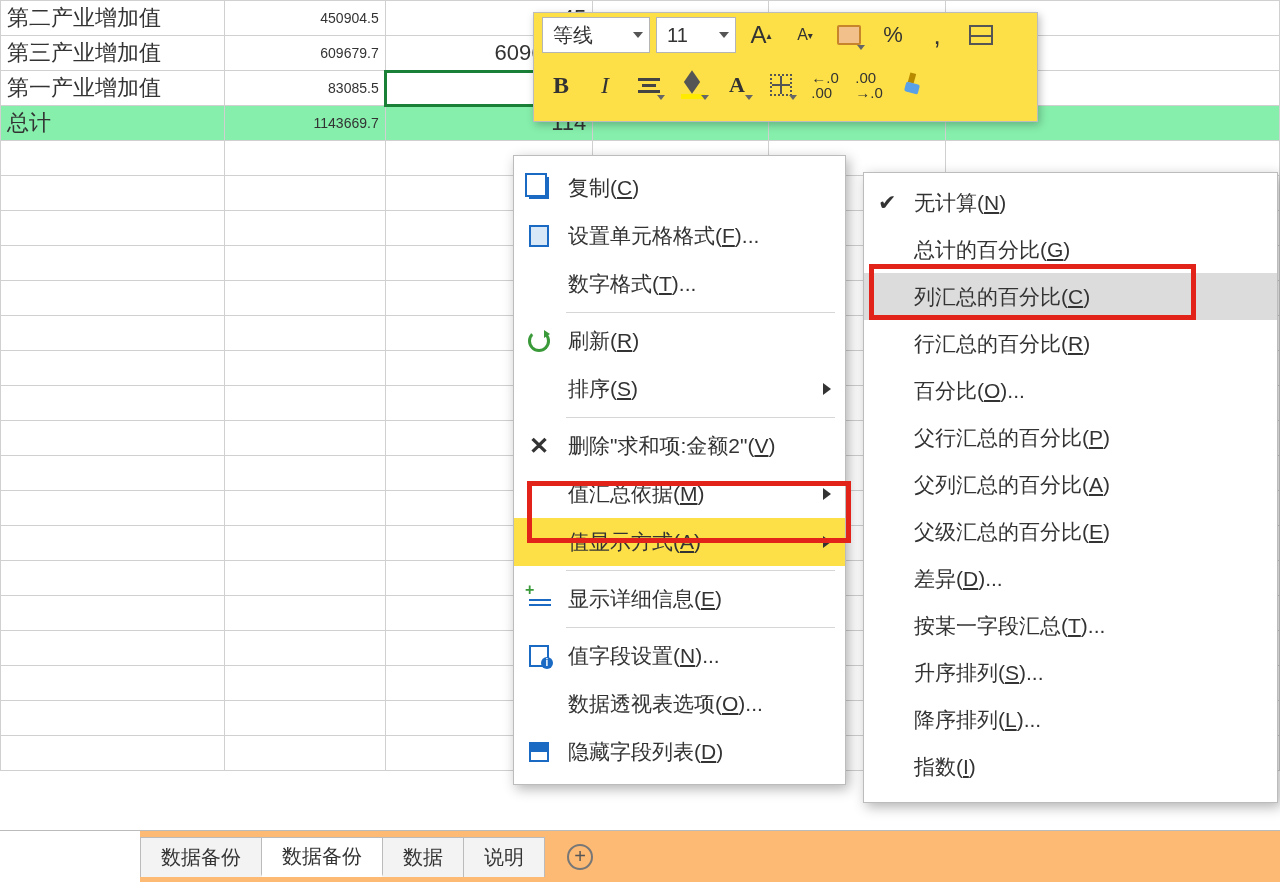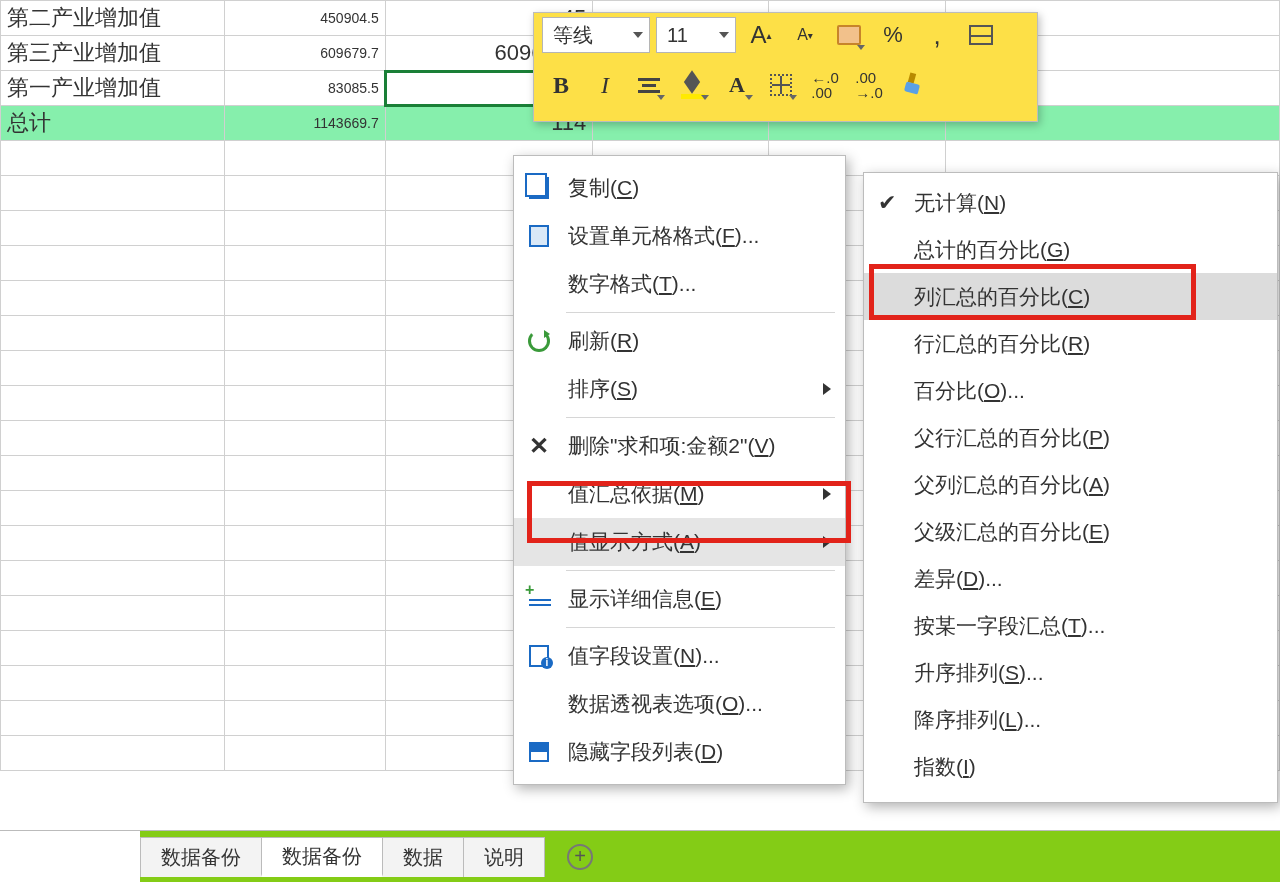--- a/index.html
+++ b/index.html
@@ -136,21 +136,21 @@
   }
   .ctx-item {
     display:flex; align-items:center;
     height:48px;
     padding:0 14px 0 10px;
     font-size:21px;
     gap:14px;
     position:relative;
   }
   .ctx-item .icon-slot{ width:30px; display:flex; align-items:center; justify-content:center;}
-  .ctx-item.hover{ background:#e5e5e5; }
+  .ctx-item.hover{ background:#fde047; }
   .ctx-item.sub::after{
     content:""; position:absolute; right:14px; top:50%;
     transform:translateY(-50%);
     border-top:6px solid transparent;
     border-bottom:6px solid transparent;
     border-left:8px solid #333;
   }
   .ctx-sep{ height:1px; background:#d6d6d6; margin:4px 10px 4px 52px;}
   .u{ text-decoration:underline; }
 
@@ -203,21 +203,21 @@
     width:327px; height:56px;
     border:5px solid #e2231a;
     z-index:36; pointer-events:none;
   }
 
   
   .sheet-tabs{
     position:absolute; left:0; bottom:0;
     width:1280px; height:52px;
     border-top:1px solid #bbb;
-    background:#84cc16;
+    background:#fdba74;
     display:flex; align-items:center;
     padding-left:140px;
   }
   .sheet-tabs::before{
     content:""; position:absolute; left:0; top:0; height:100%;
     width:140px; background:#fff;
   }
   .tab{
     height:40px; padding:0 20px;
     border:1px solid #bbb; border-bottom:none;

